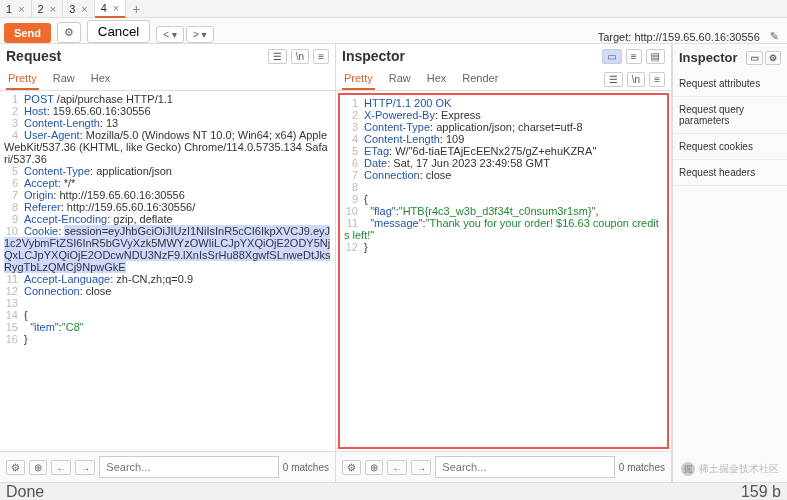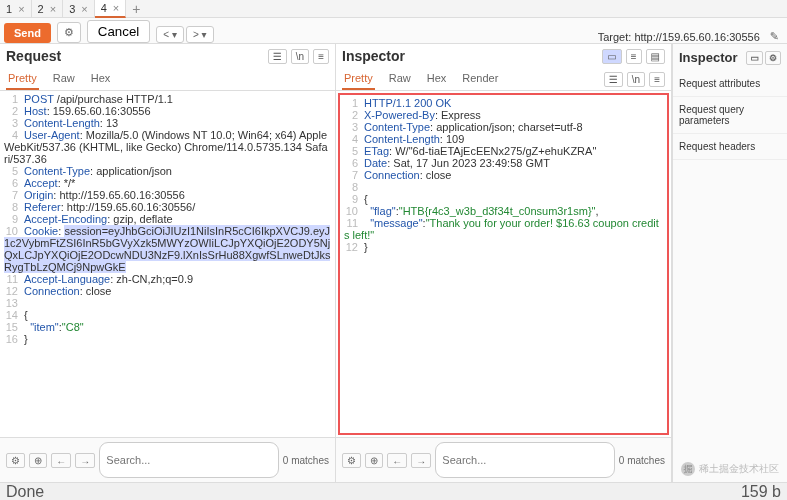--- a/index.html
+++ b/index.html
@@ -33,21 +33,21 @@
 .kw{color:#2255aa}
 .strg{color:#228833}
 .hlsel{background:#cfd8ff}
 .inspector{width:115px;background:#fafafa;border-left:1px solid #ddd;display:flex;flex-direction:column}
 .insp-head{display:flex;align-items:center;justify-content:space-between;padding:6px;font-weight:bold;font-size:13px}
 .insp-head .icons{display:flex;gap:2px}
 .insp-head .icons span{border:1px solid #ccc;border-radius:2px;padding:1px 3px;font-size:9px;cursor:pointer;color:#666}
 .insp-item{padding:7px 6px;border-bottom:1px solid #eee;font-size:10px;cursor:pointer}
 .searchbar{display:flex;align-items:center;gap:4px;padding:4px 6px;border-top:1px solid #ddd;background:#fafafa}
 .searchbar span.ic{border:1px solid #ccc;border-radius:2px;padding:1px 4px;font-size:10px;cursor:pointer;color:#666}
-.searchbar input{flex:1;border:1px solid #ccc;border-radius:9px;padding:11px 6px;font-size:11px}
+.searchbar input{flex:1;border:1px solid #ccc;border-radius:0;padding:4px 6px;font-size:11px}
 .matchlbl{font-size:10px;color:#666;white-space:nowrap}
 .status{height:18px;background:#f0f0f0;border-top:1px solid #ddd;display:flex;align-items:center;justify-content:space-between;padding:0 6px;font-size:16px;color:#555}
 .watermark{position:absolute;right:8px;bottom:24px;font-size:10px;color:#bbb;display:flex;align-items:center;gap:4px}
 .wm-ic{width:14px;height:14px;border-radius:50%;background:#ccc;display:flex;align-items:center;justify-content:center;font-size:9px;color:#888}
 .resp-icons span.sel{background:#cfd8ff}
 </style>
 </head>
 <body>
 
 <div class="tabs" id="tabbar">
@@ -144,20 +144,21 @@
     <div class="insp-head">
       <span>Inspector</span>
       <div class="icons">
         <span>▭</span>
         <span>⚙</span>
       </div>
     </div>
     <div id="insp-list">
         <div class="insp-item">Request attributes</div>
         <div class="insp-item">Request query parameters</div>
+        <div class="insp-item">Request cookies</div>
         <div class="insp-item">Request headers</div>
       </div>
   </div>
 </div>
 
 <div class="status">
   <span>Done</span>
   <span>159 b</span>
 </div>
 

